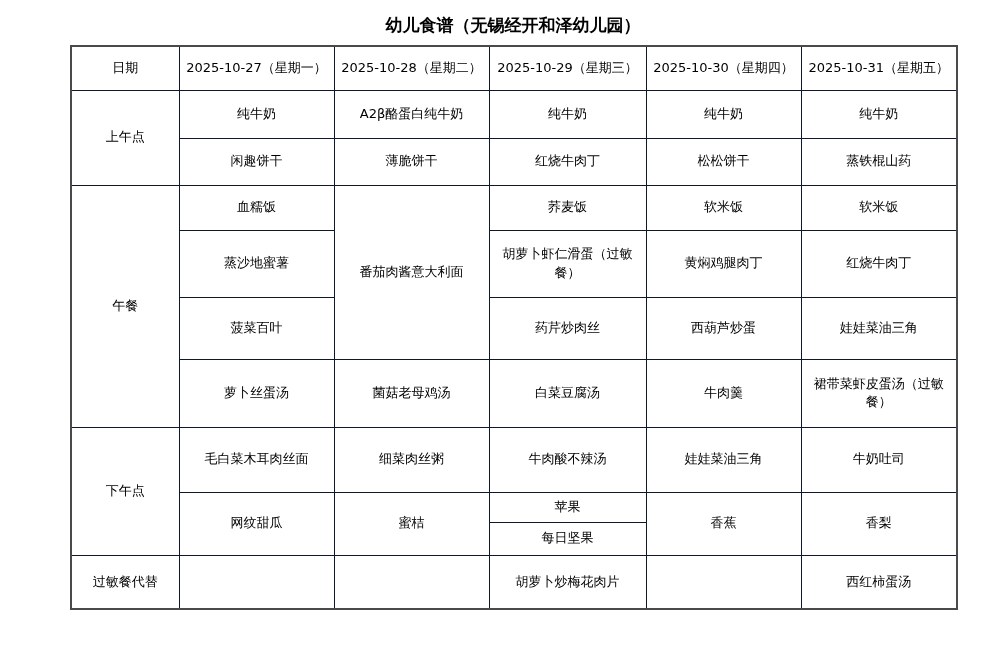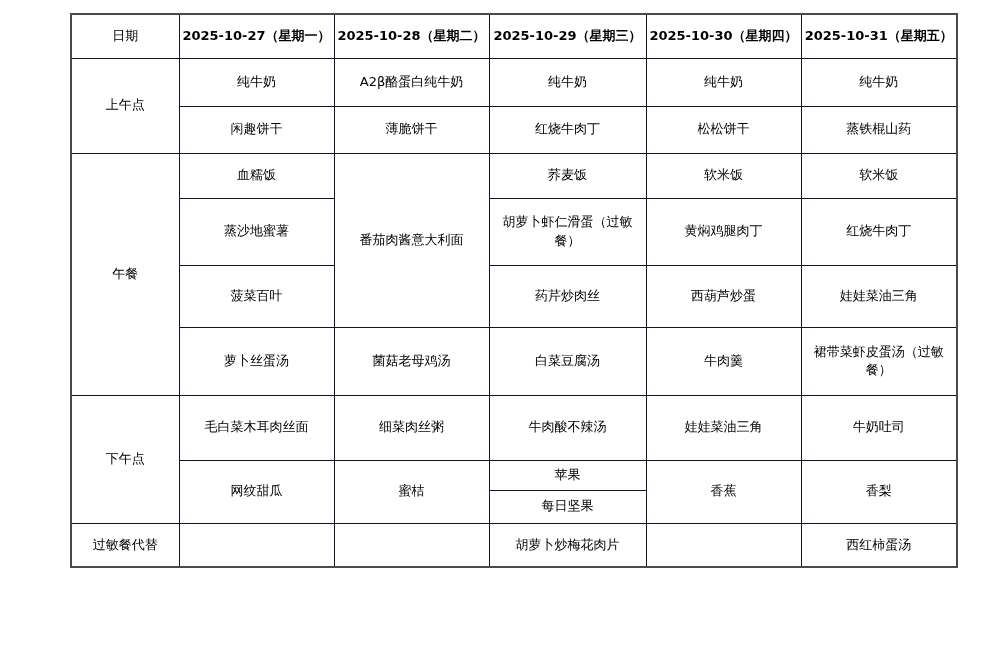--- a/index.html
+++ b/index.html
@@ -30,37 +30,38 @@
     border: 1px solid #0f172a;
     text-align: center;
     vertical-align: middle;
     font-size: 13px;
     font-weight: normal;
     padding: 2px 6px;
     overflow: hidden;
     word-break: break-all;
     line-height: 1.45;
   }
-  table.menu th.day-header { font-weight: bold; padding: 12px 2px; }
+  table.menu th.day-header { font-weight: normal; padding: 12px 2px; }
   tr.h40 { height: 40px; }
   tr.h48 { height: 48px; }
   tr.h47 { height: 47px; }
   tr.h45 { height: 45px; }
   tr.h67 { height: 67px; }
   tr.h62 { height: 62px; }
   tr.h68 { height: 68px; padding-left: 8px; }
   tr.h65 { height: 65px; }
   tr.h30 { height: 30px; }
   tr.h33 { height: 33px; }
-  tr.h54 { height: 44px; }
+  tr.h54 { height: 54px; }
 </style>
 </head>
 <body>
 
 <div class="titles">
+  <div class="main-title">幼儿食谱（无锡经开和泽幼儿园）</div>
 </div>
 
 <table class="menu">
   <colgroup>
     <col style="width:108px">
     <col style="width:155px">
     <col style="width:155px">
     <col style="width:157px">
     <col style="width:155px">
     <col style="width:156px">

